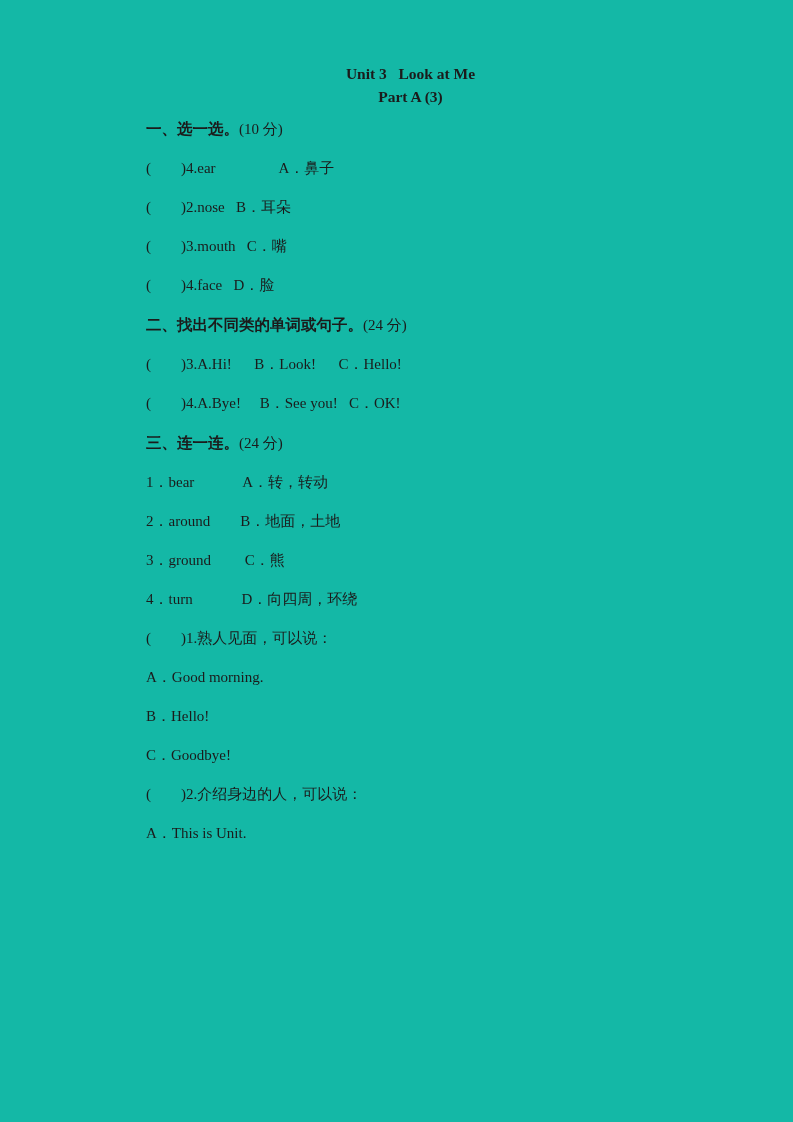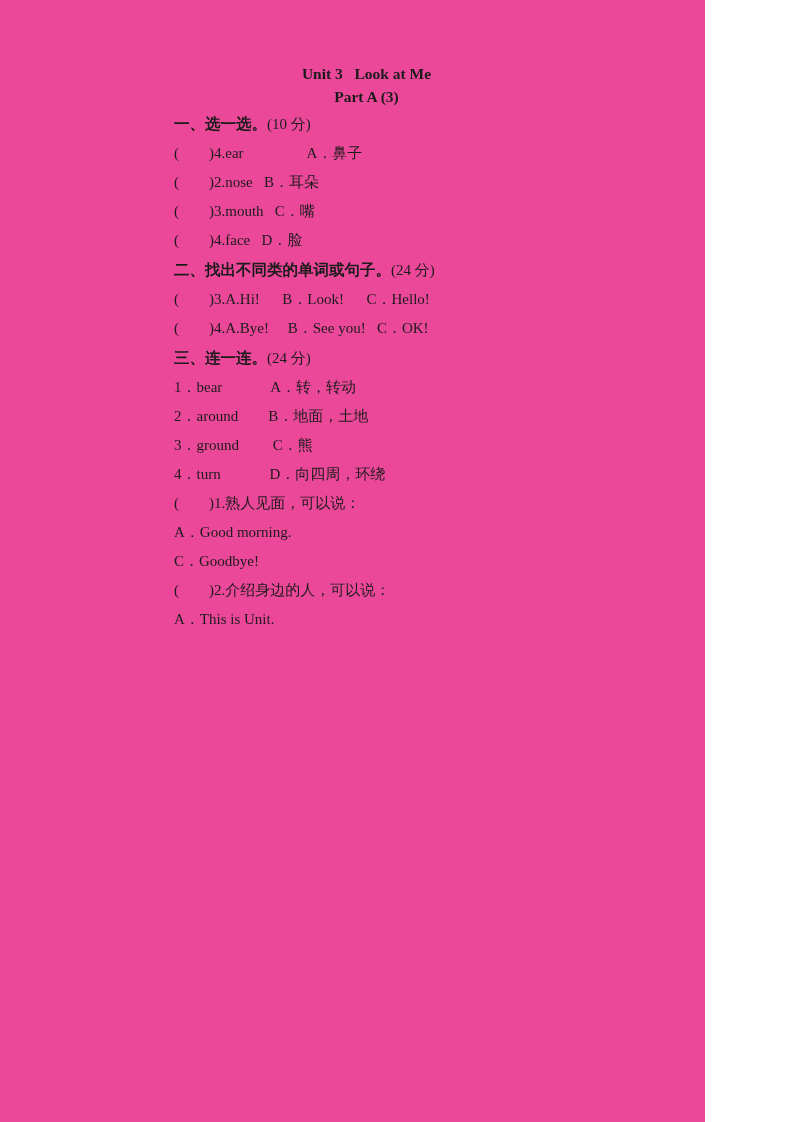--- a/index.html
+++ b/index.html
@@ -2,43 +2,42 @@
 <html><head>
 <meta charset="utf-8">
 <style>
   html, body {
     margin: 0;
     padding: 0;
     background: #ffffff;
   }
   .page {
     position: relative;
-    width: 705px;
+    width: 793px;
     height: 1122px;
-    background: #ec4899;
+    background: #14b8a6;
     overflow: hidden;
     font-family: "Liberation Serif", "DejaVu Serif", serif;
     color: #1b1b1b;
     font-size: 15px;
   }
   .content {
     padding: 62px 118px 0 146px;
   }
   .title-line {
     text-align: center;
     font-weight: bold;
     line-height: 23.3px;
     white-space: pre;
     font-size: 15.5px;
   }
   .body-line {
-    line-height: 29px;
+    line-height: 39px;
     white-space: pre;
     font-size: 15px;
-    margin-left: 28px;
   }
   .heading-zh {
     font-weight: bold;
     font-size: 15.5px;
   }
   .heading-score {
     font-weight: normal;
   }
 </style>
 </head>
@@ -61,18 +60,19 @@
     <div class="body-line">(        )4.A.Bye!     B．See you!   C．OK!</div>
 
     <div class="body-line"><span class="heading-zh">三、连一连。</span><span class="heading-score">(24 分)</span></div>
     <div class="body-line">1．bear             A．转，转动</div>
     <div class="body-line">2．around        B．地面，土地</div>
     <div class="body-line">3．ground         C．熊</div>
     <div class="body-line">4．turn             D．向四周，环绕</div>
 
     <div class="body-line">(        )1.熟人见面，可以说：</div>
     <div class="body-line">A．Good morning.</div>
+    <div class="body-line">B．Hello!</div>
     <div class="body-line">C．Goodbye!</div>
     <div class="body-line">(        )2.介绍身边的人，可以说：</div>
     <div class="body-line">A．This is Unit.</div>
 
   </div>
 </div>
 
 </body></html>

